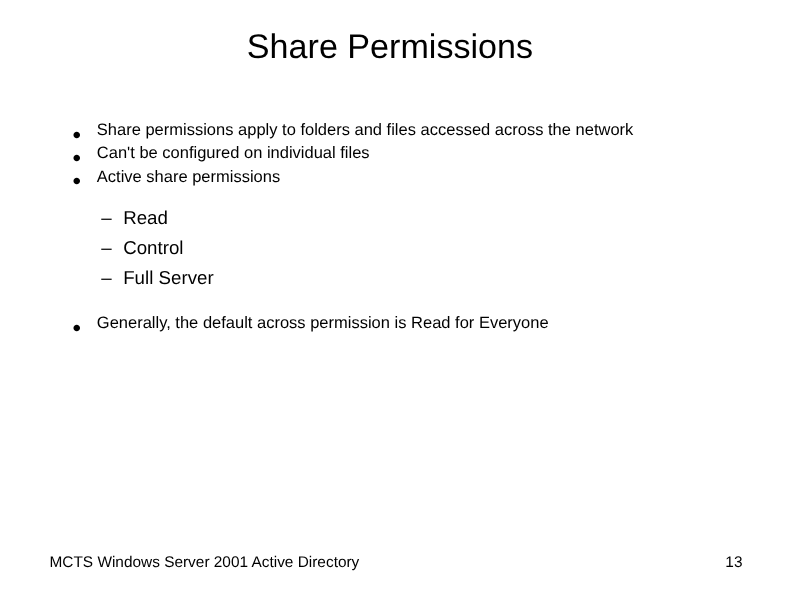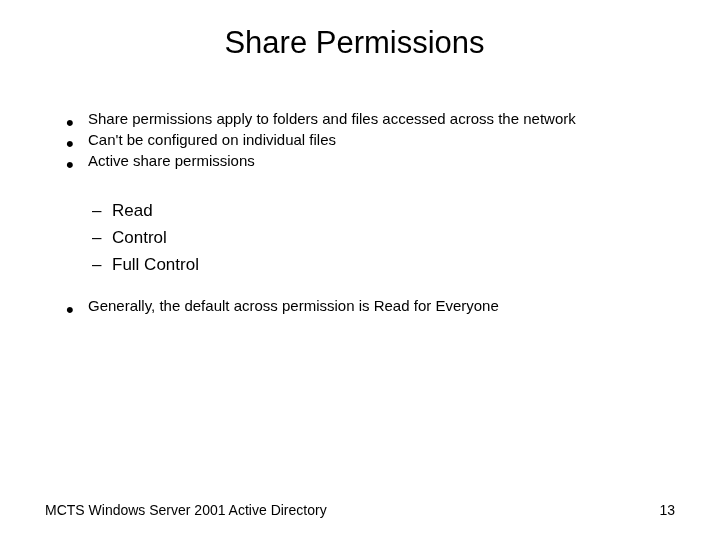--- a/index.html
+++ b/index.html
@@ -42,21 +42,21 @@
   ul.main-list > li::before {
     content: "•";
     position: absolute;
     left: 0;
     top: 0;
     font-size: 22px;
   }
   ul.sub-list {
     list-style: none;
     padding-left: 44px;
-    margin-top: 26px;
+    margin-top: 14px;
     margin-bottom: 18px;
   }
   ul.sub-list > li {
     font-size: 17px;
     line-height: 1.6;
     position: relative;
     padding-left: 20px;
   }
   ul.sub-list > li::before {
     content: "–";
@@ -82,21 +82,21 @@
 
   <div class="content">
     <ul class="main-list">
       <li>Share permissions apply to folders and files accessed across the network</li>
       <li>Can't be configured on individual files</li>
       <li>Active share permissions</li>
     </ul>
     <ul class="sub-list">
       <li>Read</li>
       <li>Control</li>
-      <li>Full Control</li>
+      <li>Full Server</li>
     </ul>
     <ul class="main-list">
       <li>Generally, the default across permission is Read for Everyone</li>
     </ul>
   </div>
 
   <div class="footer">
     <span>MCTS Windows Server 2001 Active Directory</span>
     <span>13</span>
   </div>

